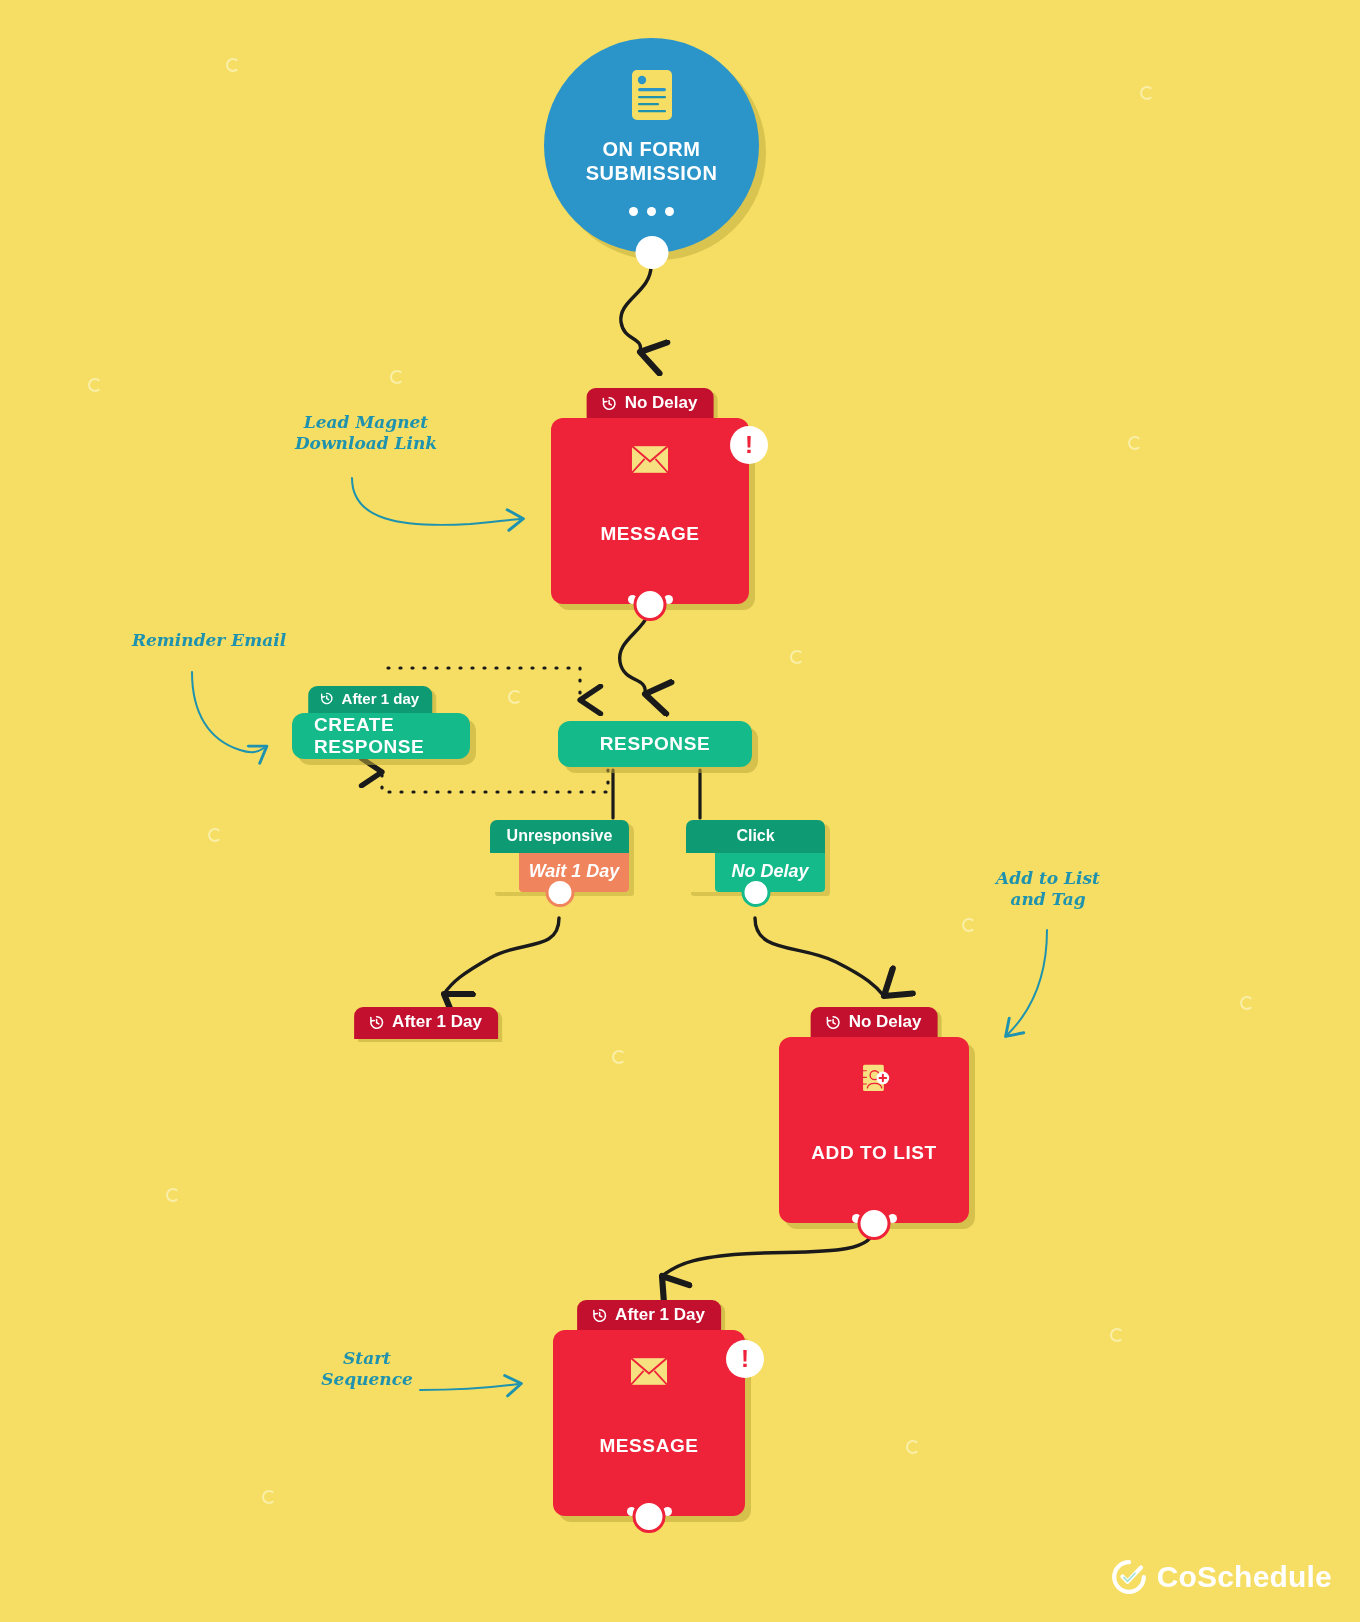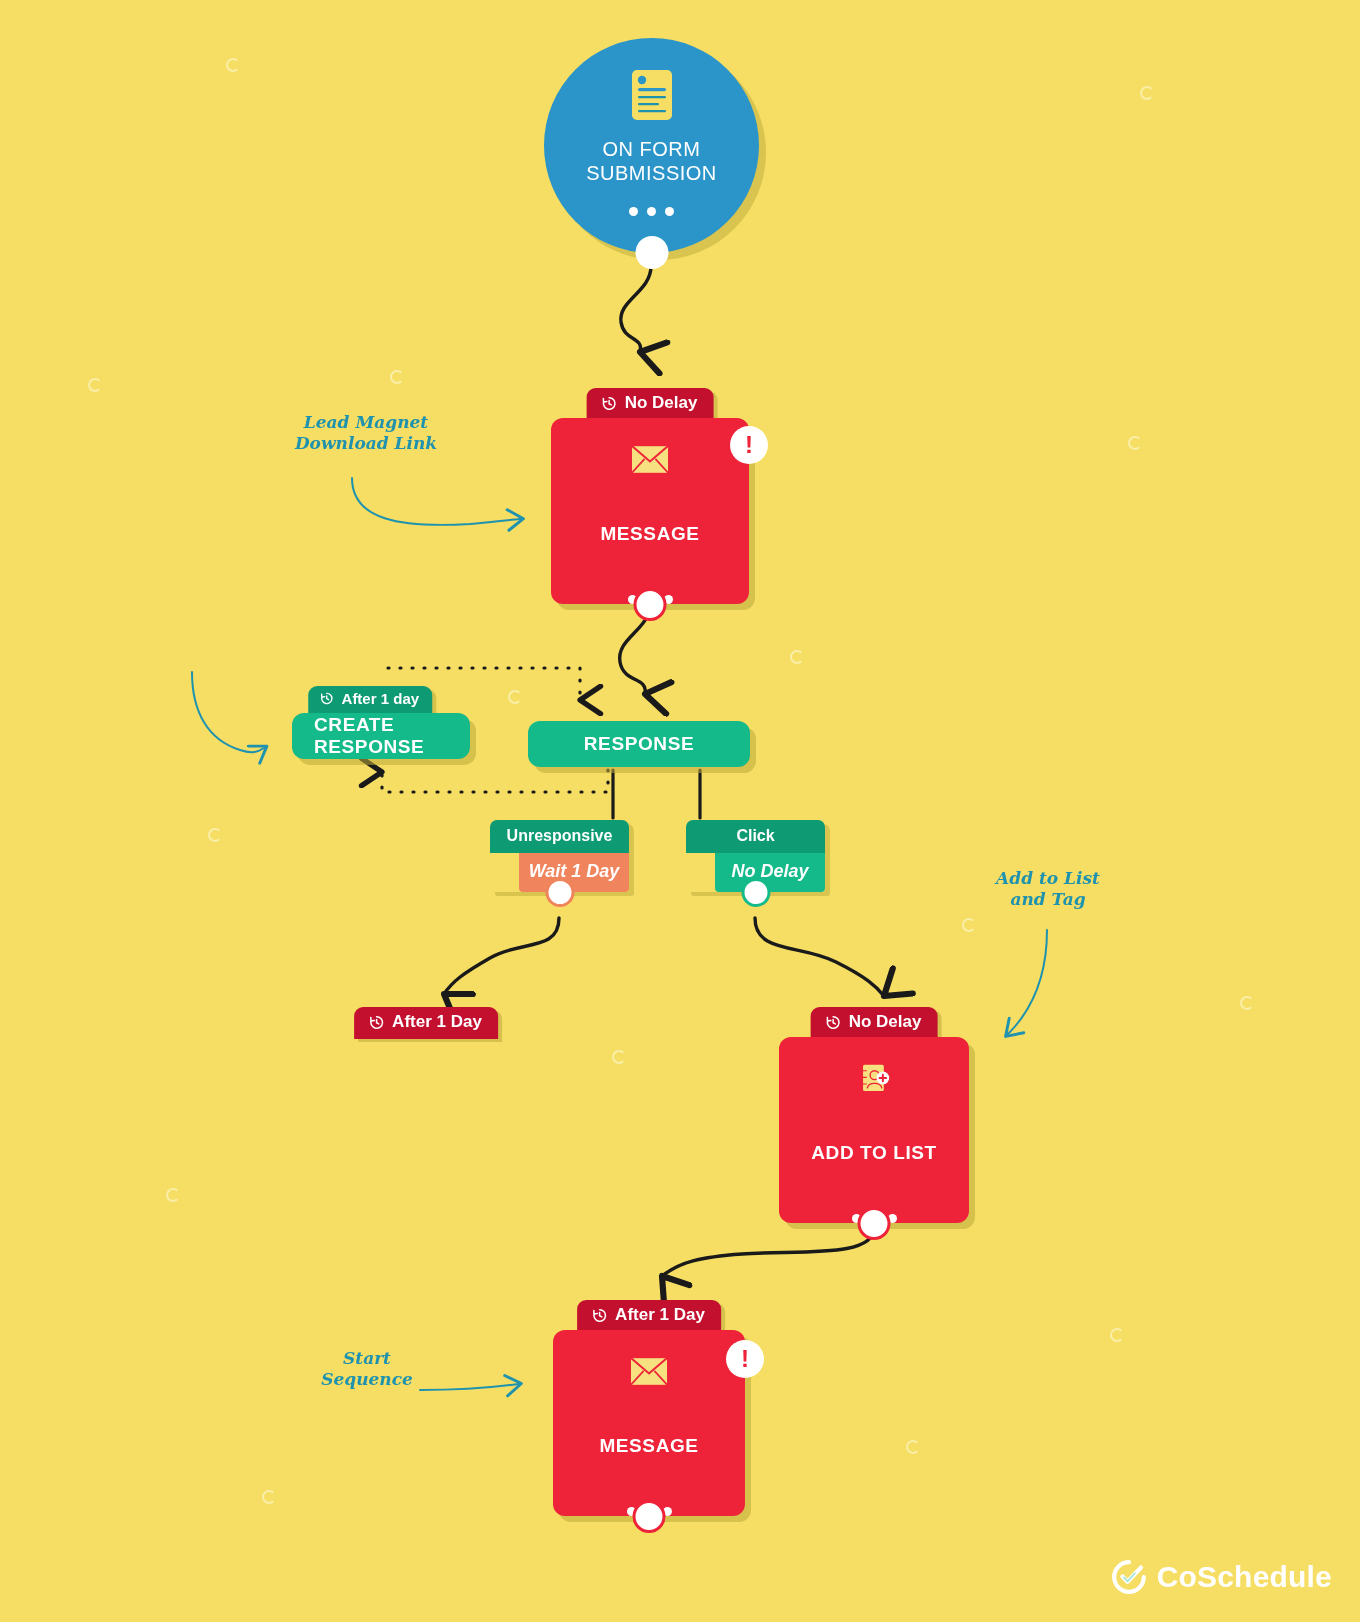--- a/index.html
+++ b/index.html
@@ -59,21 +59,21 @@
   .green .tab  { background: #0E9B73; }
 
   
   #trigger {
     position: absolute; left: 544px; top: 38px; width: 215px; height: 215px;
     border-radius: 50%; background: #2B95C9;
     display: flex; flex-direction: column; align-items: center;
     box-shadow: 7px 7px 0 rgba(190,170,60,.5);
   }
   #trigger .t-label {
-    color: #fff; font-weight: 400; font-size: 20px; letter-spacing: .5px;
+    color: #fff; font-weight: 700; font-size: 20px; letter-spacing: .5px;
     text-align: center; line-height: 1.18; margin-top: 14px;
   }
 
   
   .pill .body { padding: 0 22px; height: 46px; justify-content: center; }
   .pill .card-label { margin: 0; font-size: 19px; }
 
   
   .chip { position: absolute; border-radius: 7px 7px 3px 3px; overflow: visible;
           box-shadow: 5px 4px 0 rgba(190,170,60,.5); }
@@ -217,21 +217,21 @@
         <path d="M3.2 4.2 L3.4 8.3 L7.4 7.6" fill="none" stroke="#fff" stroke-width="1.8" stroke-linecap="round" stroke-linejoin="round"></path>
         <path d="M10 6.4 L10 10.2 L12.6 11.6" fill="none" stroke="#fff" stroke-width="1.8" stroke-linecap="round"></path>
       </svg>
       <span>After 1 day</span>
     </div>
     <div class="body" style="margin-top:27px;">
       <div class="card-label">CREATE RESPONSE</div>
     </div>
   </div>
 
-  <div class="node green pill" style="left:528px;top:721px;width:222px;">
+  <div class="node green pill" style="left:558px;top:721px;width:194px;">
     <div class="body">
       <div class="card-label">RESPONSE</div>
     </div>
   </div>
 
   <div class="chip" style="left:490px;top:820px;width:139px;">
     <div class="top">Unresponsive</div>
     <div class="bot wait">Wait 1 Day</div>
     <div class="c-dot w"></div>
   </div>
@@ -304,20 +304,21 @@
         </div>
       <div class="out-dot"></div>
     </div>
     <div class="bang" style="right:-19px;top:40px;">
       <span>!</span>
     </div>
   </div>
 
   <div class="anno" style="left:258px;top:412px;width:216px;">Lead Magnet
 Download Link</div>
+  <div class="anno" style="left:104px;top:630px;width:210px;">Reminder Email</div>
   <div class="anno" style="left:950px;top:868px;width:196px;">Add to List
 and Tag</div>
   <div class="anno" style="left:282px;top:1348px;width:170px;">Start
 Sequence</div>
 
   <div id="brand">
     <svg width="34" height="34" viewBox="0 0 34 34">
       <path d="M17 2.2 A14.8 14.8 0 1 0 31.8 17" fill="none" stroke="#fff" stroke-width="4.2" stroke-linecap="round"></path>
       <path d="M10.5 16.5 L15.5 21.8 L29 7.5" fill="none" stroke="#fff" stroke-width="4.2" stroke-linecap="round" stroke-linejoin="round"></path>
       <path d="M11.8 17.4 L15.6 21.4 L23 13.2" fill="none" stroke="#9FE3D6" stroke-width="1.6" stroke-linecap="round"></path>

